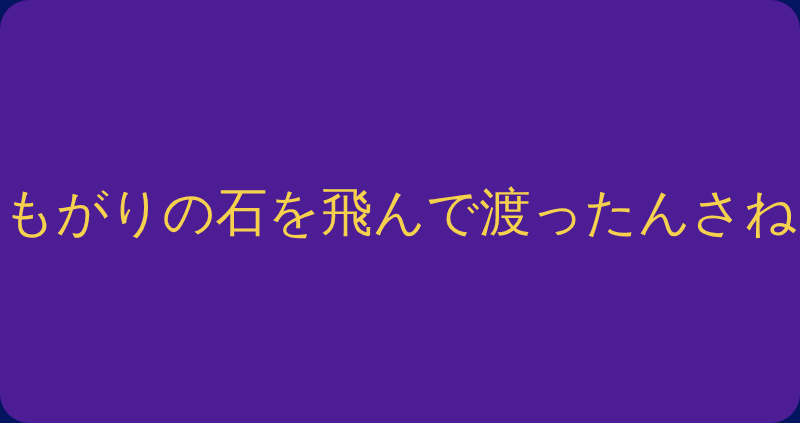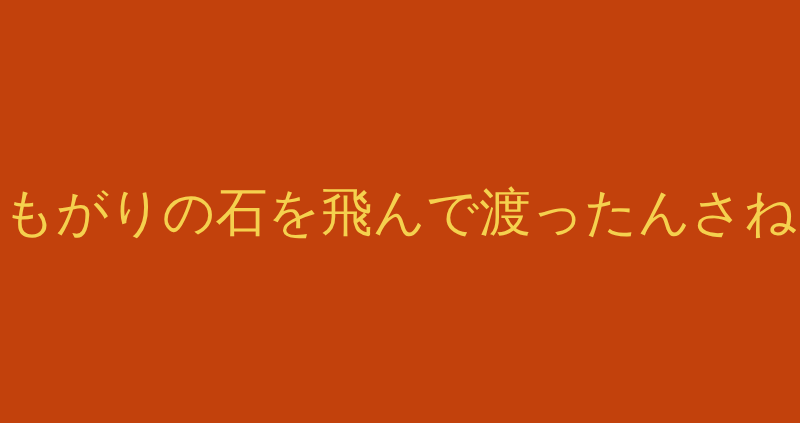--- a/index.html
+++ b/index.html
@@ -43,17 +43,17 @@
     position: relative;
     top: 1px;
     
     text-rendering: optimizeLegibility;
     -webkit-font-smoothing: antialiased;
   }
 </style>
 </head>
 <body style="background-color: rgb(4, 21, 95);">
 
-<div class="stage" style="width: 800px; height: 423px; background-color: #c2410c;">
+<div class="stage" style="width: 800px; height: 423px; background-color: #4c1d95; border-radius: 29px;">
 
   <span class="subtitle-line" style="color: rgb(245, 209, 78); font-size: 52px; text-align: center;">もがりの石を飛んで渡ったんさね</span>
 
 </div>
 
 </body></html>

